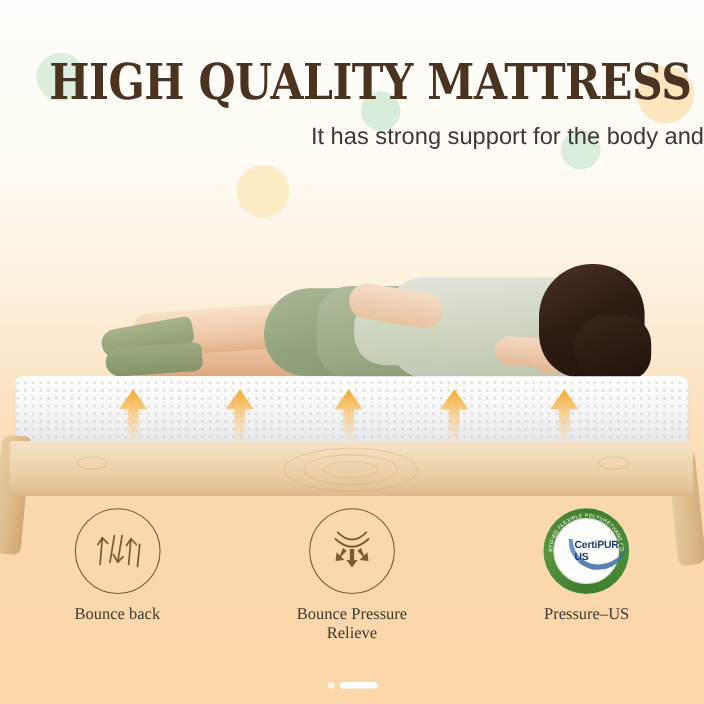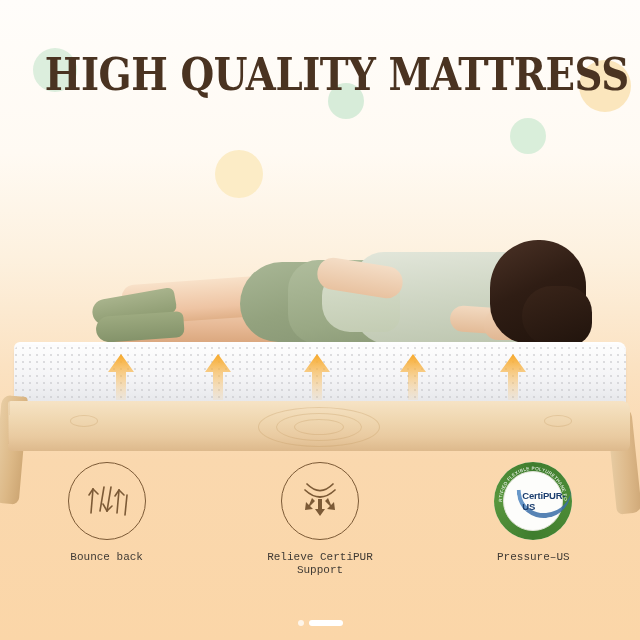--- a/index.html
+++ b/index.html
@@ -106,22 +106,22 @@
   .leg-right{position:absolute;left:606px;top:212px;width:25px;height:106px;
     background:linear-gradient(95deg,#e9cfa7 0%,#ddb98a 60%,#cfa877 100%);
     border-radius:5px 10px 9px 6px;transform:rotate(-6deg);transform-origin:top center;}
 
   
   .features{position:absolute;left:0;top:462px;width:640px;height:140px;z-index:6;
     display:flex;}
   .feature{flex:1;display:flex;flex-direction:column;align-items:center;}
   .fcircle{width:76px;height:76px;border-radius:50%;border:1.7px solid #7c5a36;
     display:flex;align-items:center;justify-content:center;}
-  .flabel{margin-top:11px;font-size:11px;color:#3f3a34;text-align:center;line-height:1.15;
-    font-family:Liberation Mono, monospace;}
+  .flabel{margin-top:11px;font-size:15px;color:#3f3a34;text-align:center;line-height:1.15;
+    font-family:Liberation Serif, serif;}
 
   
   .badge{position:relative;width:78px;height:78px;border-radius:50%;
     background:#ffffff;}
   .badge-ring{position:absolute;inset:0;border-radius:50%;
     background:conic-gradient(#3f7d2e,#4d8c36,#3f7d2e,#58963d,#3f7d2e);}
   .badge-inner{position:absolute;inset:9px;border-radius:50%;background:#fdfdfb;
     border:1px solid #dfe3d6;display:flex;align-items:center;justify-content:center;}
   .badge-txt{font-size:9.5px;font-weight:bold;color:#1b3e6f;letter-spacing:-.2px;
     position:relative;z-index:3;font-family:"Liberation Sans", sans-serif;padding-left:21px;}
@@ -145,21 +145,21 @@
     <div class="blob" style="left:33px;top:48px;width:44px;height:44px;background:#dceedd;"></div>
     <div class="blob" style="left:328px;top:83px;width:36px;height:36px;background:#d7ecd9;"></div>
     <div class="blob" style="left:510px;top:118px;width:36px;height:36px;background:#d9eeda;"></div>
     <div class="blob" style="left:579px;top:60px;width:52px;height:52px;background:#fbe6bd;"></div>
     <div class="blob" style="left:215px;top:150px;width:48px;height:48px;background:#fcecc6;"></div>
   </div>
 
   <div class="header">
     <h1 class="title">HIGH QUALITY MATTRESS</h1>
     <p class="subtitle">
-      <br>
+      <span>It has strong support for the body and</span><br>
     </p>
   </div>
 
   <div class="hero">
 
     <div class="woman">
       <div class="leg-lower"></div>
       <div class="leg-upper"></div>
       <div class="sock-a"></div>
       <div class="sock-b"></div>
@@ -273,21 +273,21 @@
           <path d="M13 17 Q28 31 43 17"></path>
           <path d="M15 11 Q28 24 41 11"></path>
           <g fill="#7c5a36" stroke="none">
             <path d="M26 26 h4 v10 h3 l-5 7 l-5 -7 h3 z"></path>
             <path d="M20 25 l3 3 l-5 5 l3 3 l-8 1 l1 -8 l3 3 z"></path>
             <path d="M36 25 l-3 3 l5 5 l-3 3 l8 1 l-1 -8 l-3 3 z"></path>
           </g>
         </svg>
       </div>
       <div class="flabel">
-        <span>Relieve CertiPUR</span><br><span>Support</span>
+        <span>Bounce Pressure</span><br><span>Relieve</span>
       </div>
     </div>
 
 
     <div class="feature">
       <div class="badge">
         <div class="badge-ring"></div>
         <svg class="ring-label" width="78" height="78" viewBox="0 0 78 78">
           <defs>
             <path id="arcTop" d="M 8 39 A 31 31 0 0 1 70 39"></path>

